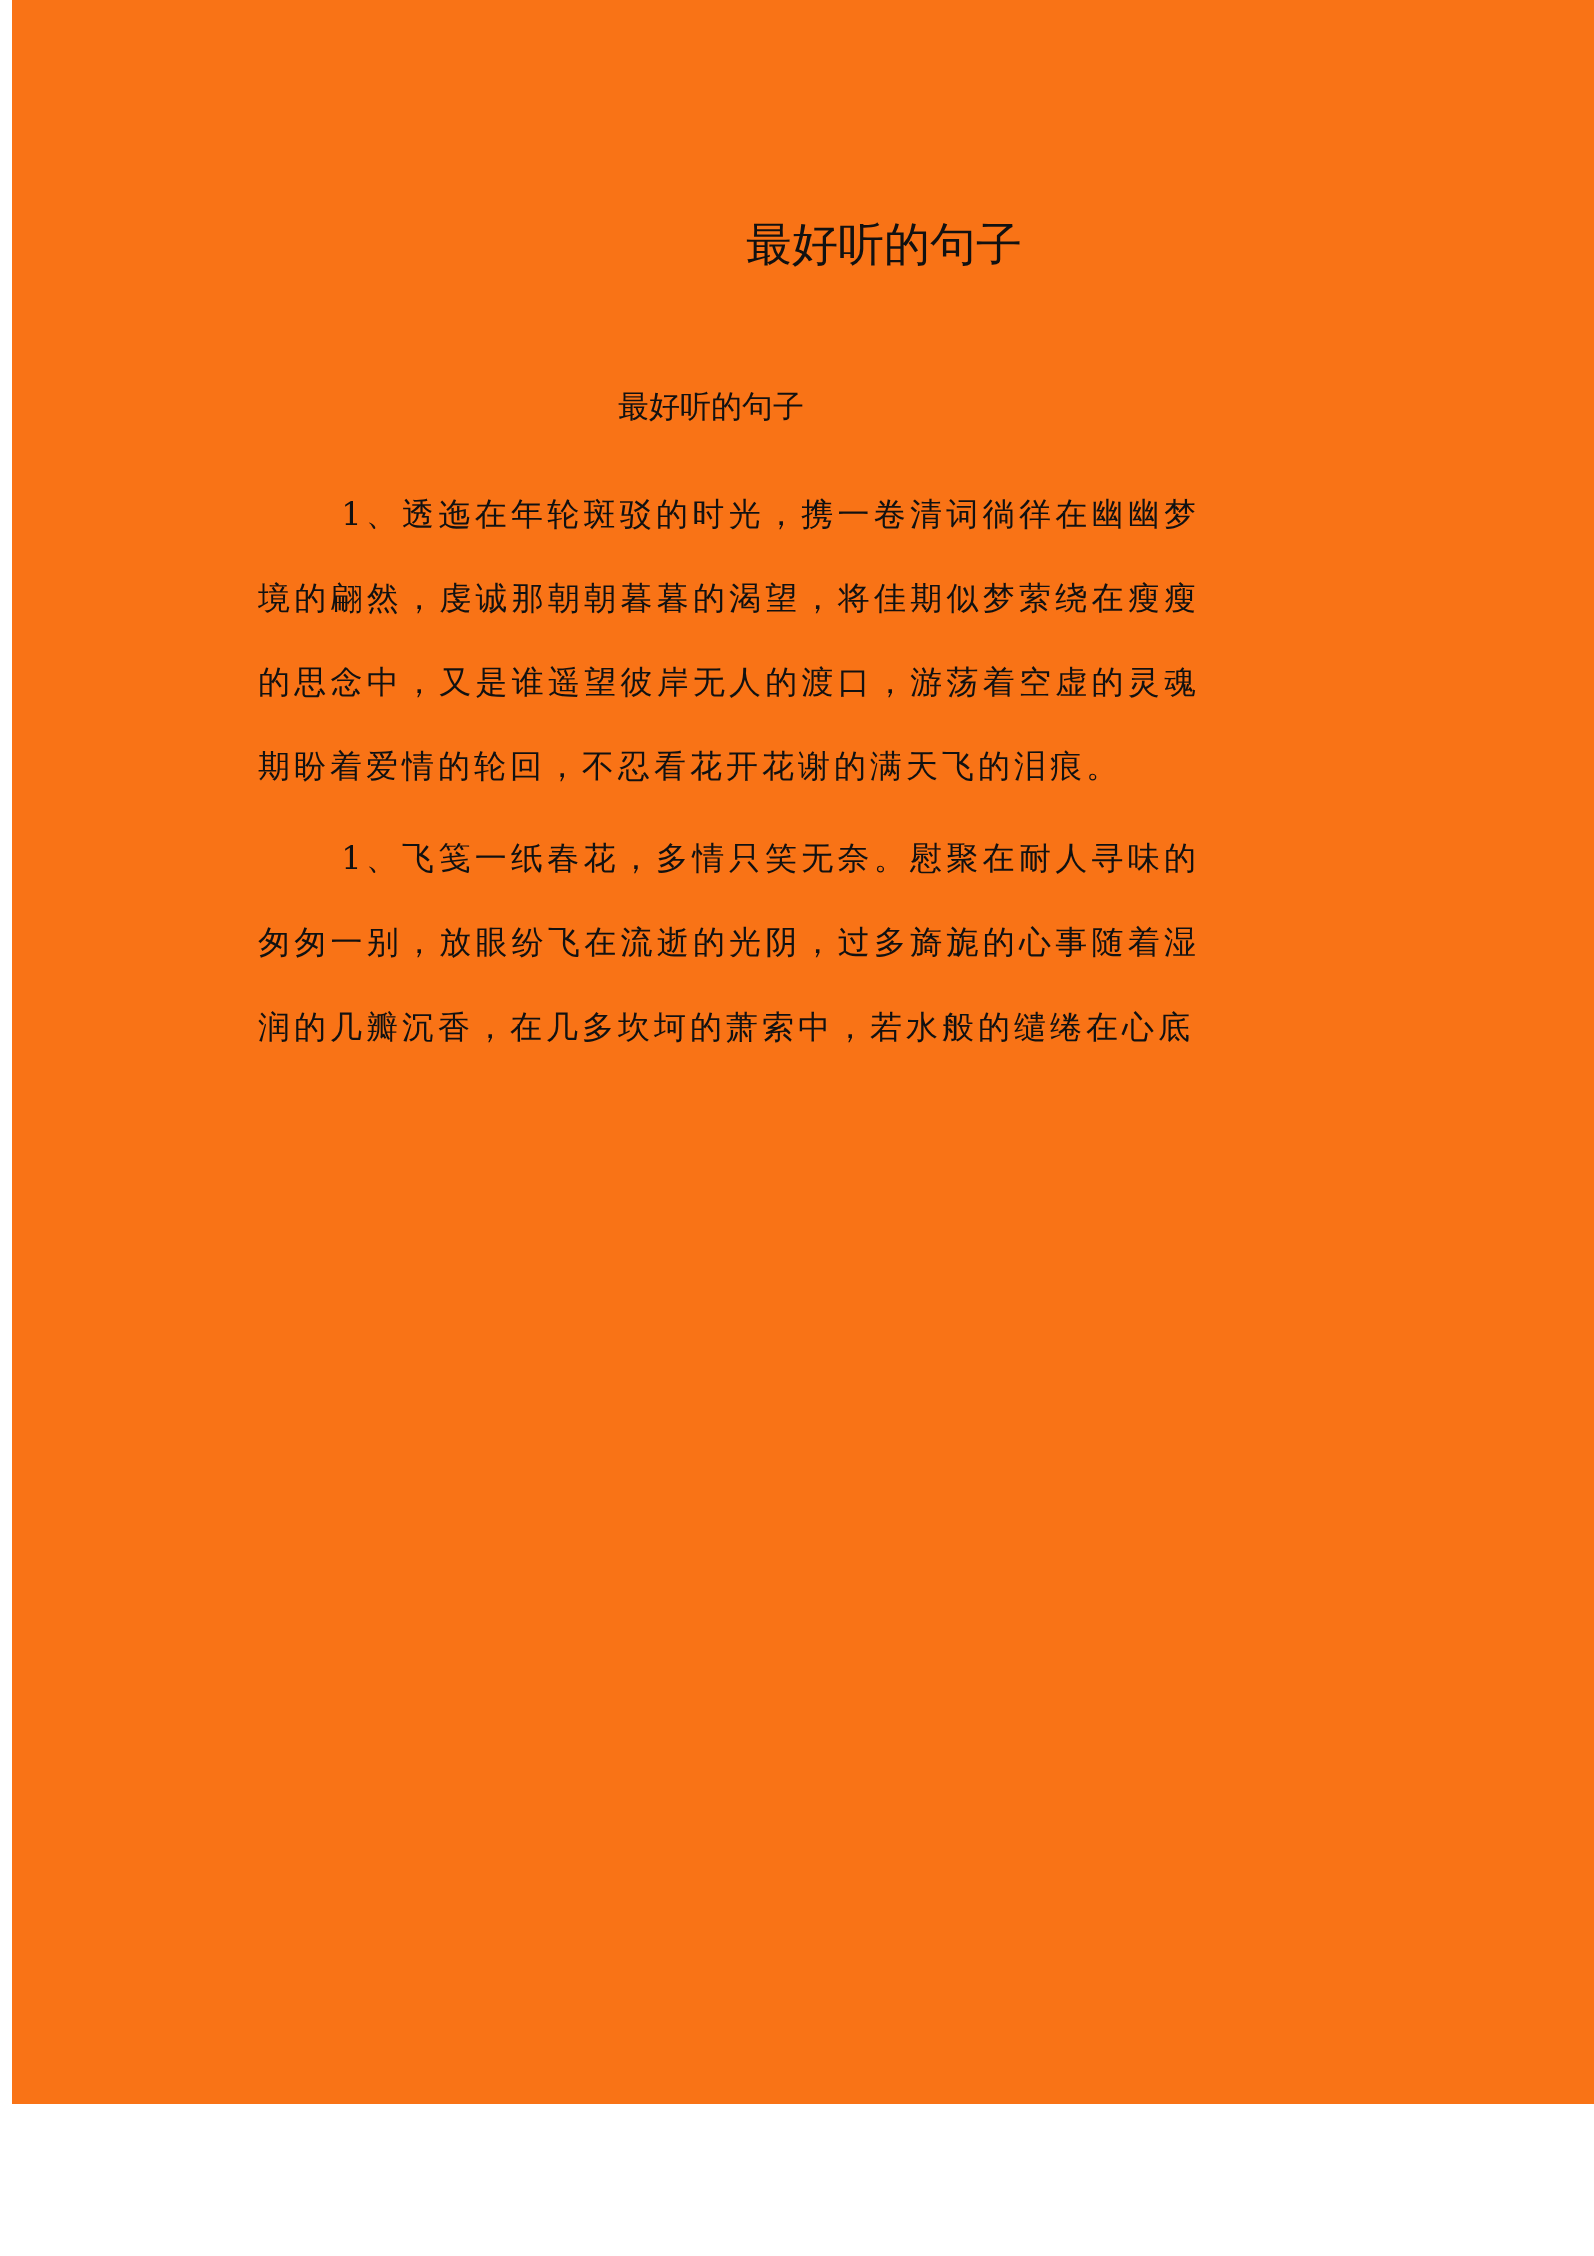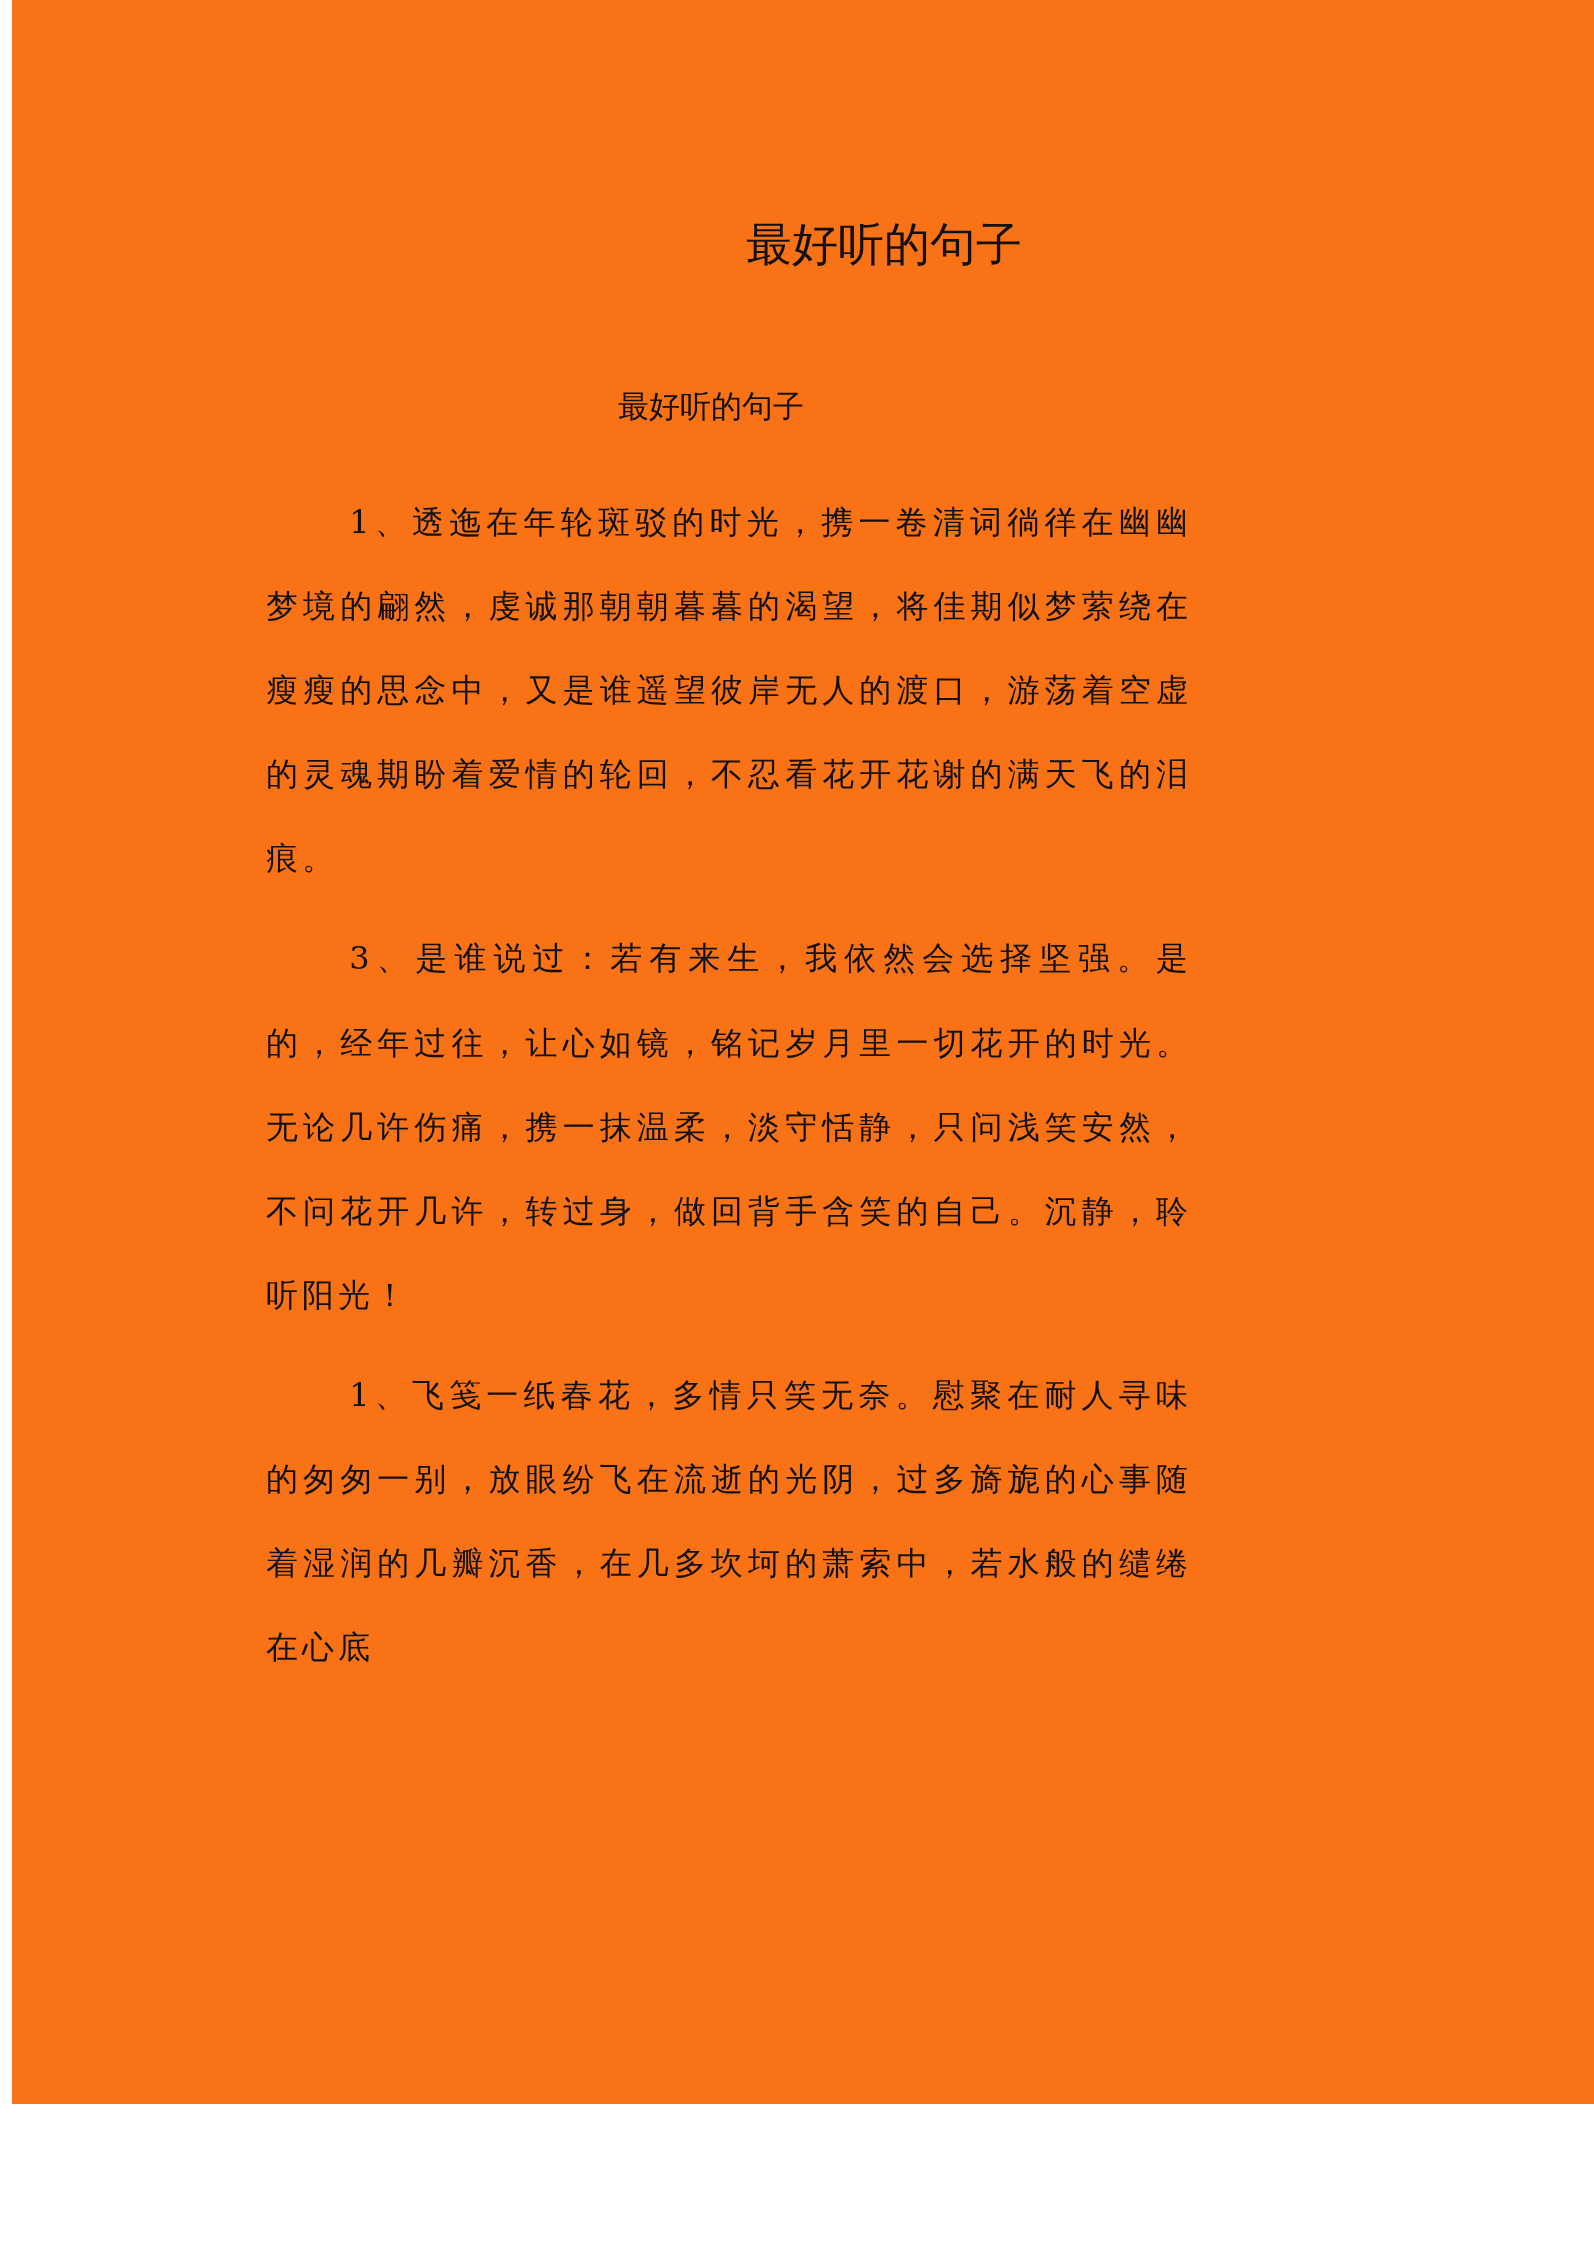--- a/index.html
+++ b/index.html
@@ -50,29 +50,28 @@
       position: absolute;
       left: 238px;
       top: 464px;
       width: 958px;
       font-size: 32px;
       line-height: 84.1px;
       letter-spacing: 4px;
       text-align: justify;
     }
     .body-text p {
-      margin: 16px;
+      margin: 8px;
       text-indent: 2.6em;
       text-align: justify;
     }
   </style>
 </head>
 <body>
 
 <div class="page">
   <h1 class="doc-title">最好听的句子</h1>
   <h2 class="doc-subtitle">最好听的句子</h2>
   <div class="body-text">
     <p>1、透迤在年轮斑驳的时光，携一卷清词徜徉在幽幽梦境的翩然，虔诚那朝朝暮暮的渴望，将佳期似梦萦绕在瘦瘦的思念中，又是谁遥望彼岸无人的渡口，游荡着空虚的灵魂期盼着爱情的轮回，不忍看花开花谢的满天飞的泪痕。</p>
-    <p>3、是谁说过：若有来生，我依然会选择坚强。是的，经年过往，让心如镜，铭记岁月里一切花开的时光。无论几许伤痛，携一抹温柔，淡守恬静，只问浅笑安然，不问花开几许，转过身，做回背手含笑的自己。沉静，聆听阳光！</p>
     <p>1、飞笺一纸春花，多情只笑无奈。慰聚在耐人寻味的匆匆一别，放眼纷飞在流逝的光阴，过多旖旎的心事随着湿润的几瓣沉香，在几多坎坷的萧索中，若水般的缱绻在心底</p>
   </div>
 </div>
 
 </body></html>

